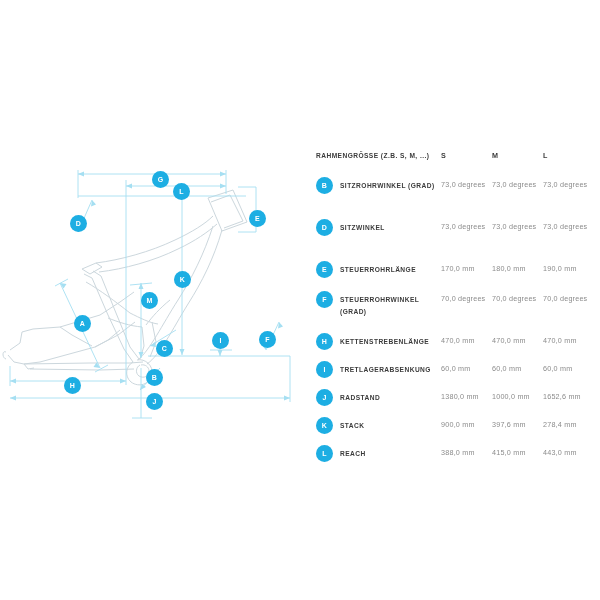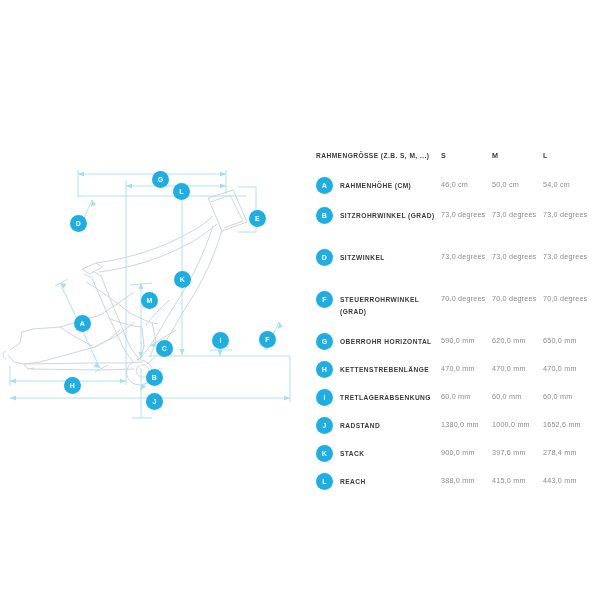--- a/index.html
+++ b/index.html
@@ -230,29 +230,20 @@
 
     <div class="trow header">
       <div class="cell-label">
         <span class="label-text">RAHMENGRÖSSE (Z.B. S, M, ...)</span>
       </div>
       <div class="cell-val">S</div>
       <div class="cell-val">M</div>
       <div class="cell-val">L</div>
     </div>
 
-    <div class="trow" style="height:30px">
-      <div class="cell-label">
-        <span class="badge">A</span>
-        <span class="label-text">RAHMENHÖHE (CM)</span>
-      </div>
-      <div class="cell-val">46,0 cm</div>
-      <div class="cell-val">50,0 cm</div>
-      <div class="cell-val">54,0 cm</div>
-    </div>
 
     <div class="trow" style="height:42px">
       <div class="cell-label">
         <span class="badge">B</span>
         <span class="label-text">SITZROHRWINKEL (GRAD)</span>
       </div>
       <div class="cell-val">73,0 degrees</div>
       <div class="cell-val">73,0 degrees</div>
       <div class="cell-val">73,0 degrees</div>
     </div>
@@ -260,40 +251,40 @@
     <div class="trow" style="height:42px">
       <div class="cell-label">
         <span class="badge">D</span>
         <span class="label-text">SITZWINKEL</span>
       </div>
       <div class="cell-val">73,0 degrees</div>
       <div class="cell-val">73,0 degrees</div>
       <div class="cell-val">73,0 degrees</div>
     </div>
 
+    <div class="trow" style="height:30px">
+      <div class="cell-label">
+        <span class="badge">E</span>
+        <span class="label-text">STEUERROHRLÄNGE</span>
+      </div>
+      <div class="cell-val">170,0 mm</div>
+      <div class="cell-val">180,0 mm</div>
+      <div class="cell-val">190,0 mm</div>
+    </div>
 
     <div class="trow" style="height:42px">
       <div class="cell-label">
         <span class="badge">F</span>
         <span class="label-text">STEUERROHRWINKEL (GRAD)</span>
       </div>
       <div class="cell-val">70,0 degrees</div>
       <div class="cell-val">70,0 degrees</div>
       <div class="cell-val">70,0 degrees</div>
     </div>
 
-    <div class="trow" style="height:28px">
-      <div class="cell-label">
-        <span class="badge">G</span>
-        <span class="label-text">OBERROHR HORIZONTAL</span>
-      </div>
-      <div class="cell-val">590,0 mm</div>
-      <div class="cell-val">620,0 mm</div>
-      <div class="cell-val">650,0 mm</div>
-    </div>
 
     <div class="trow" style="height:28px">
       <div class="cell-label">
         <span class="badge">H</span>
         <span class="label-text">KETTENSTREBENLÄNGE</span>
       </div>
       <div class="cell-val">470,0 mm</div>
       <div class="cell-val">470,0 mm</div>
       <div class="cell-val">470,0 mm</div>
     </div>

